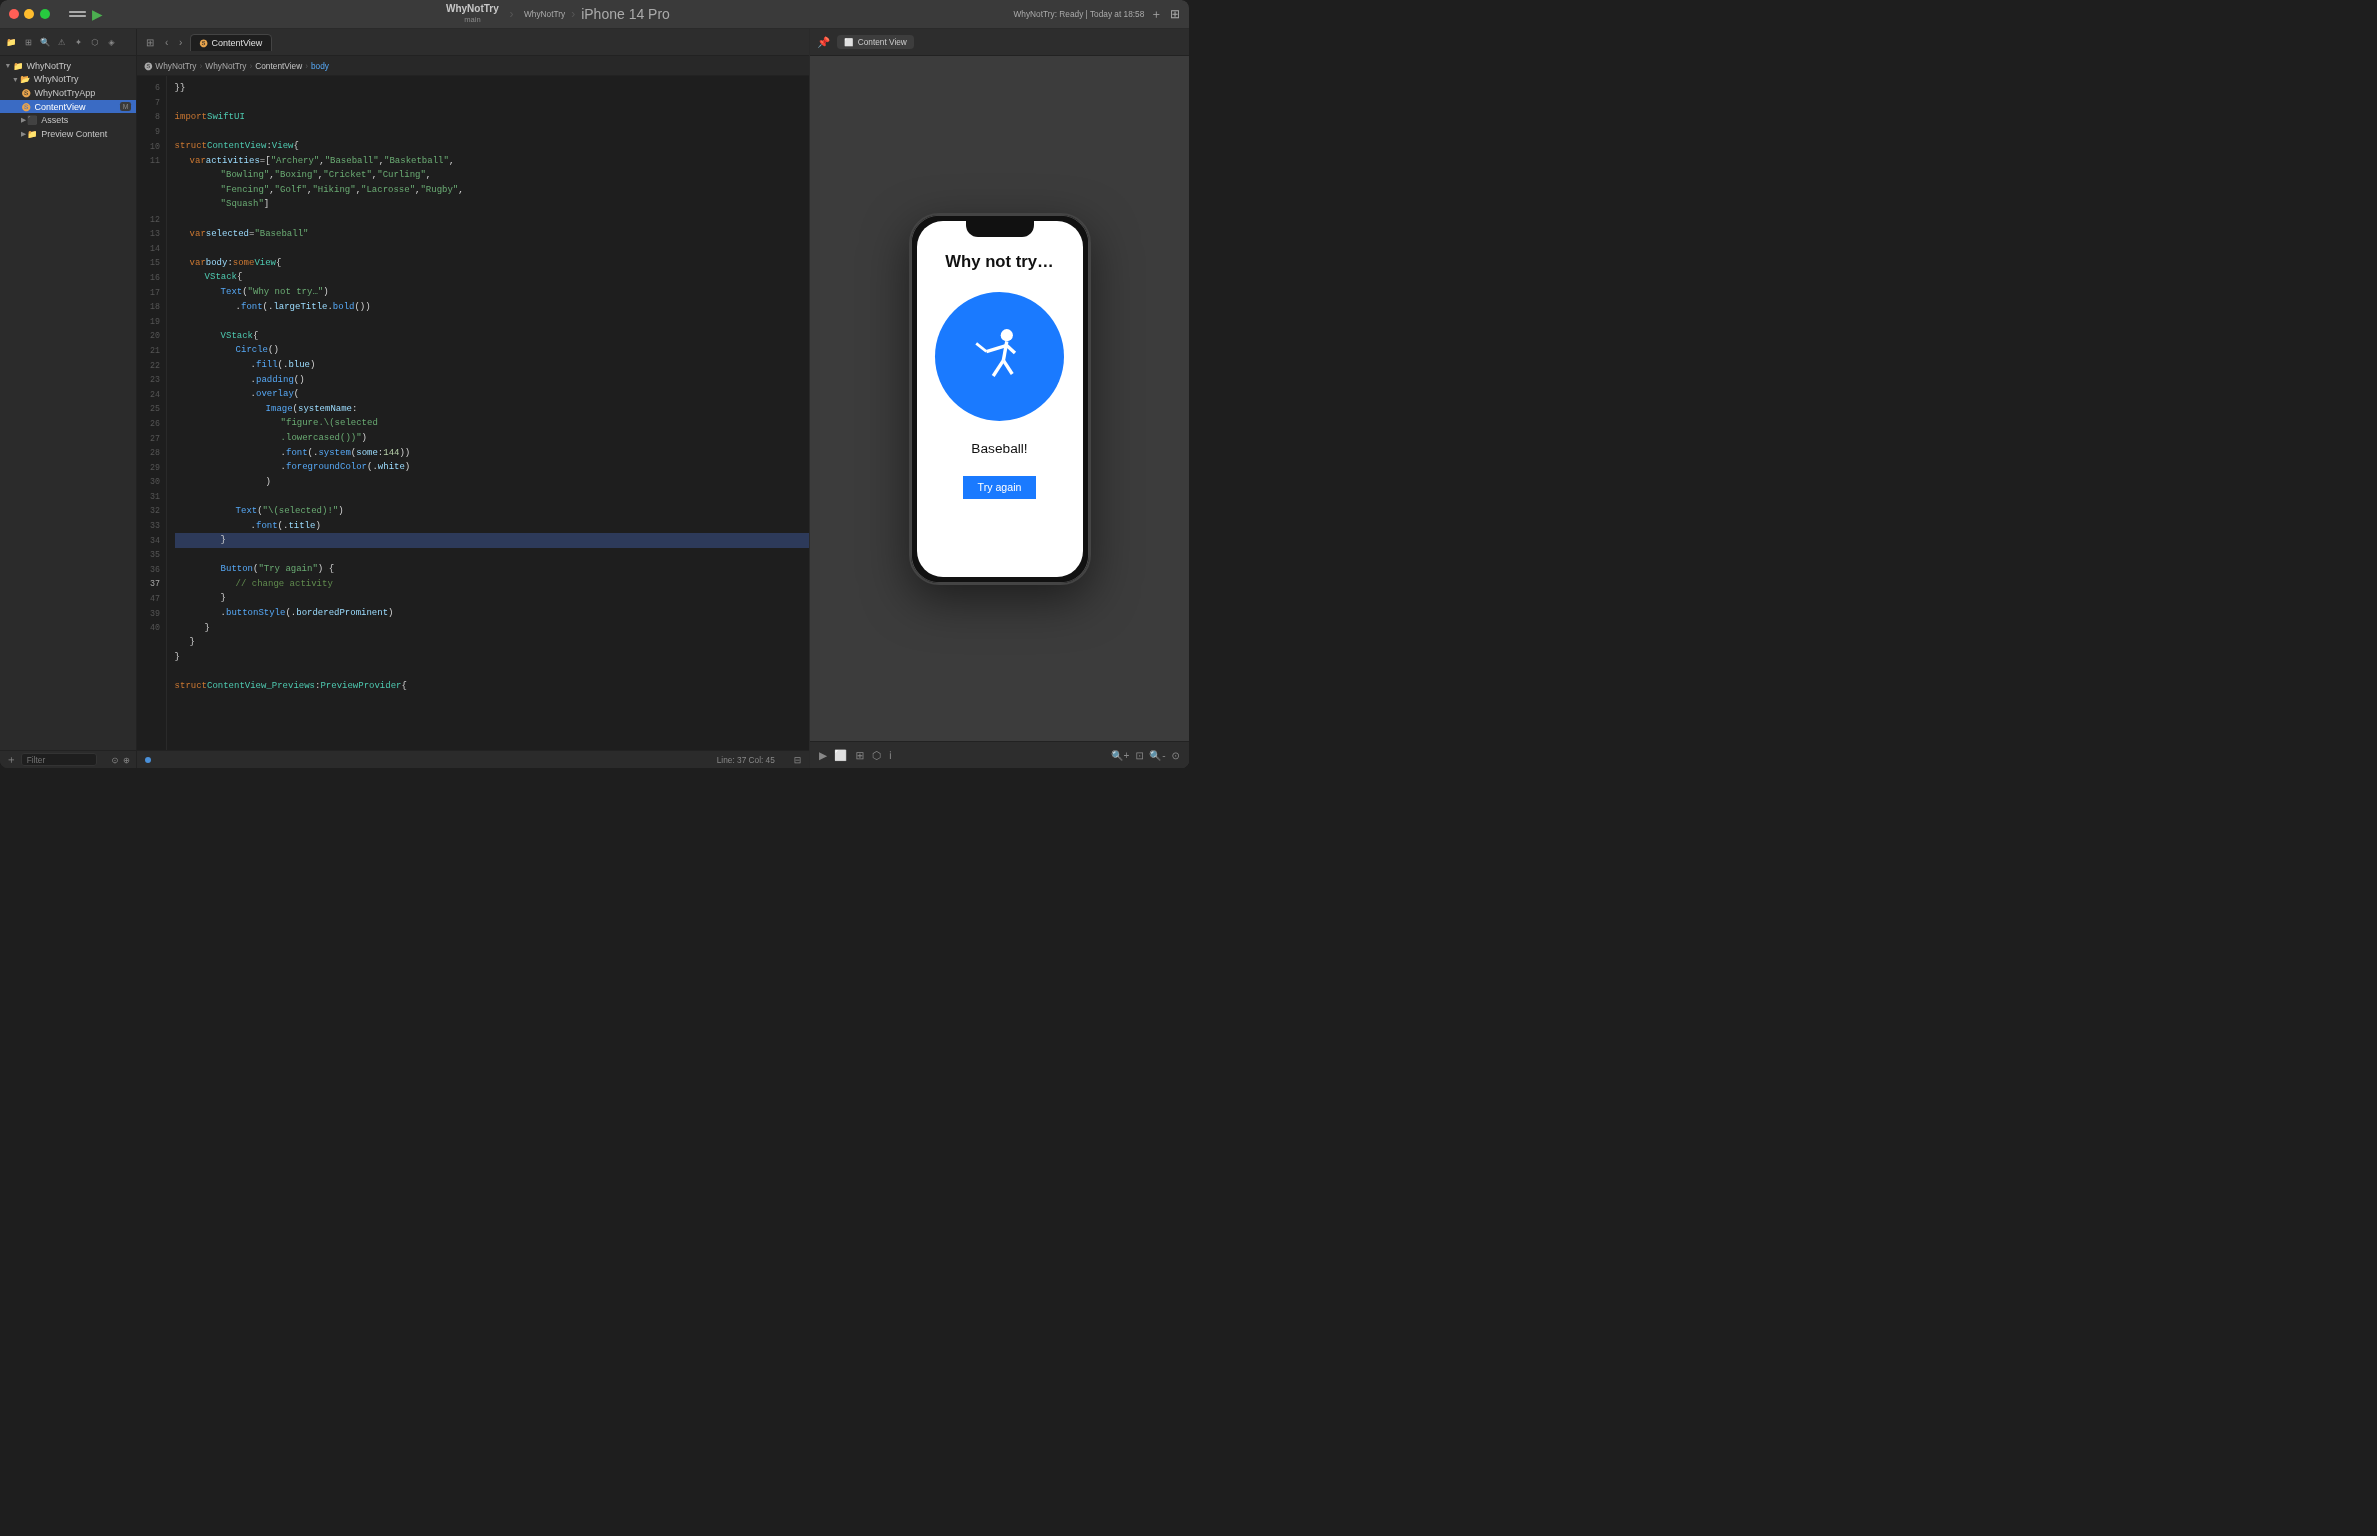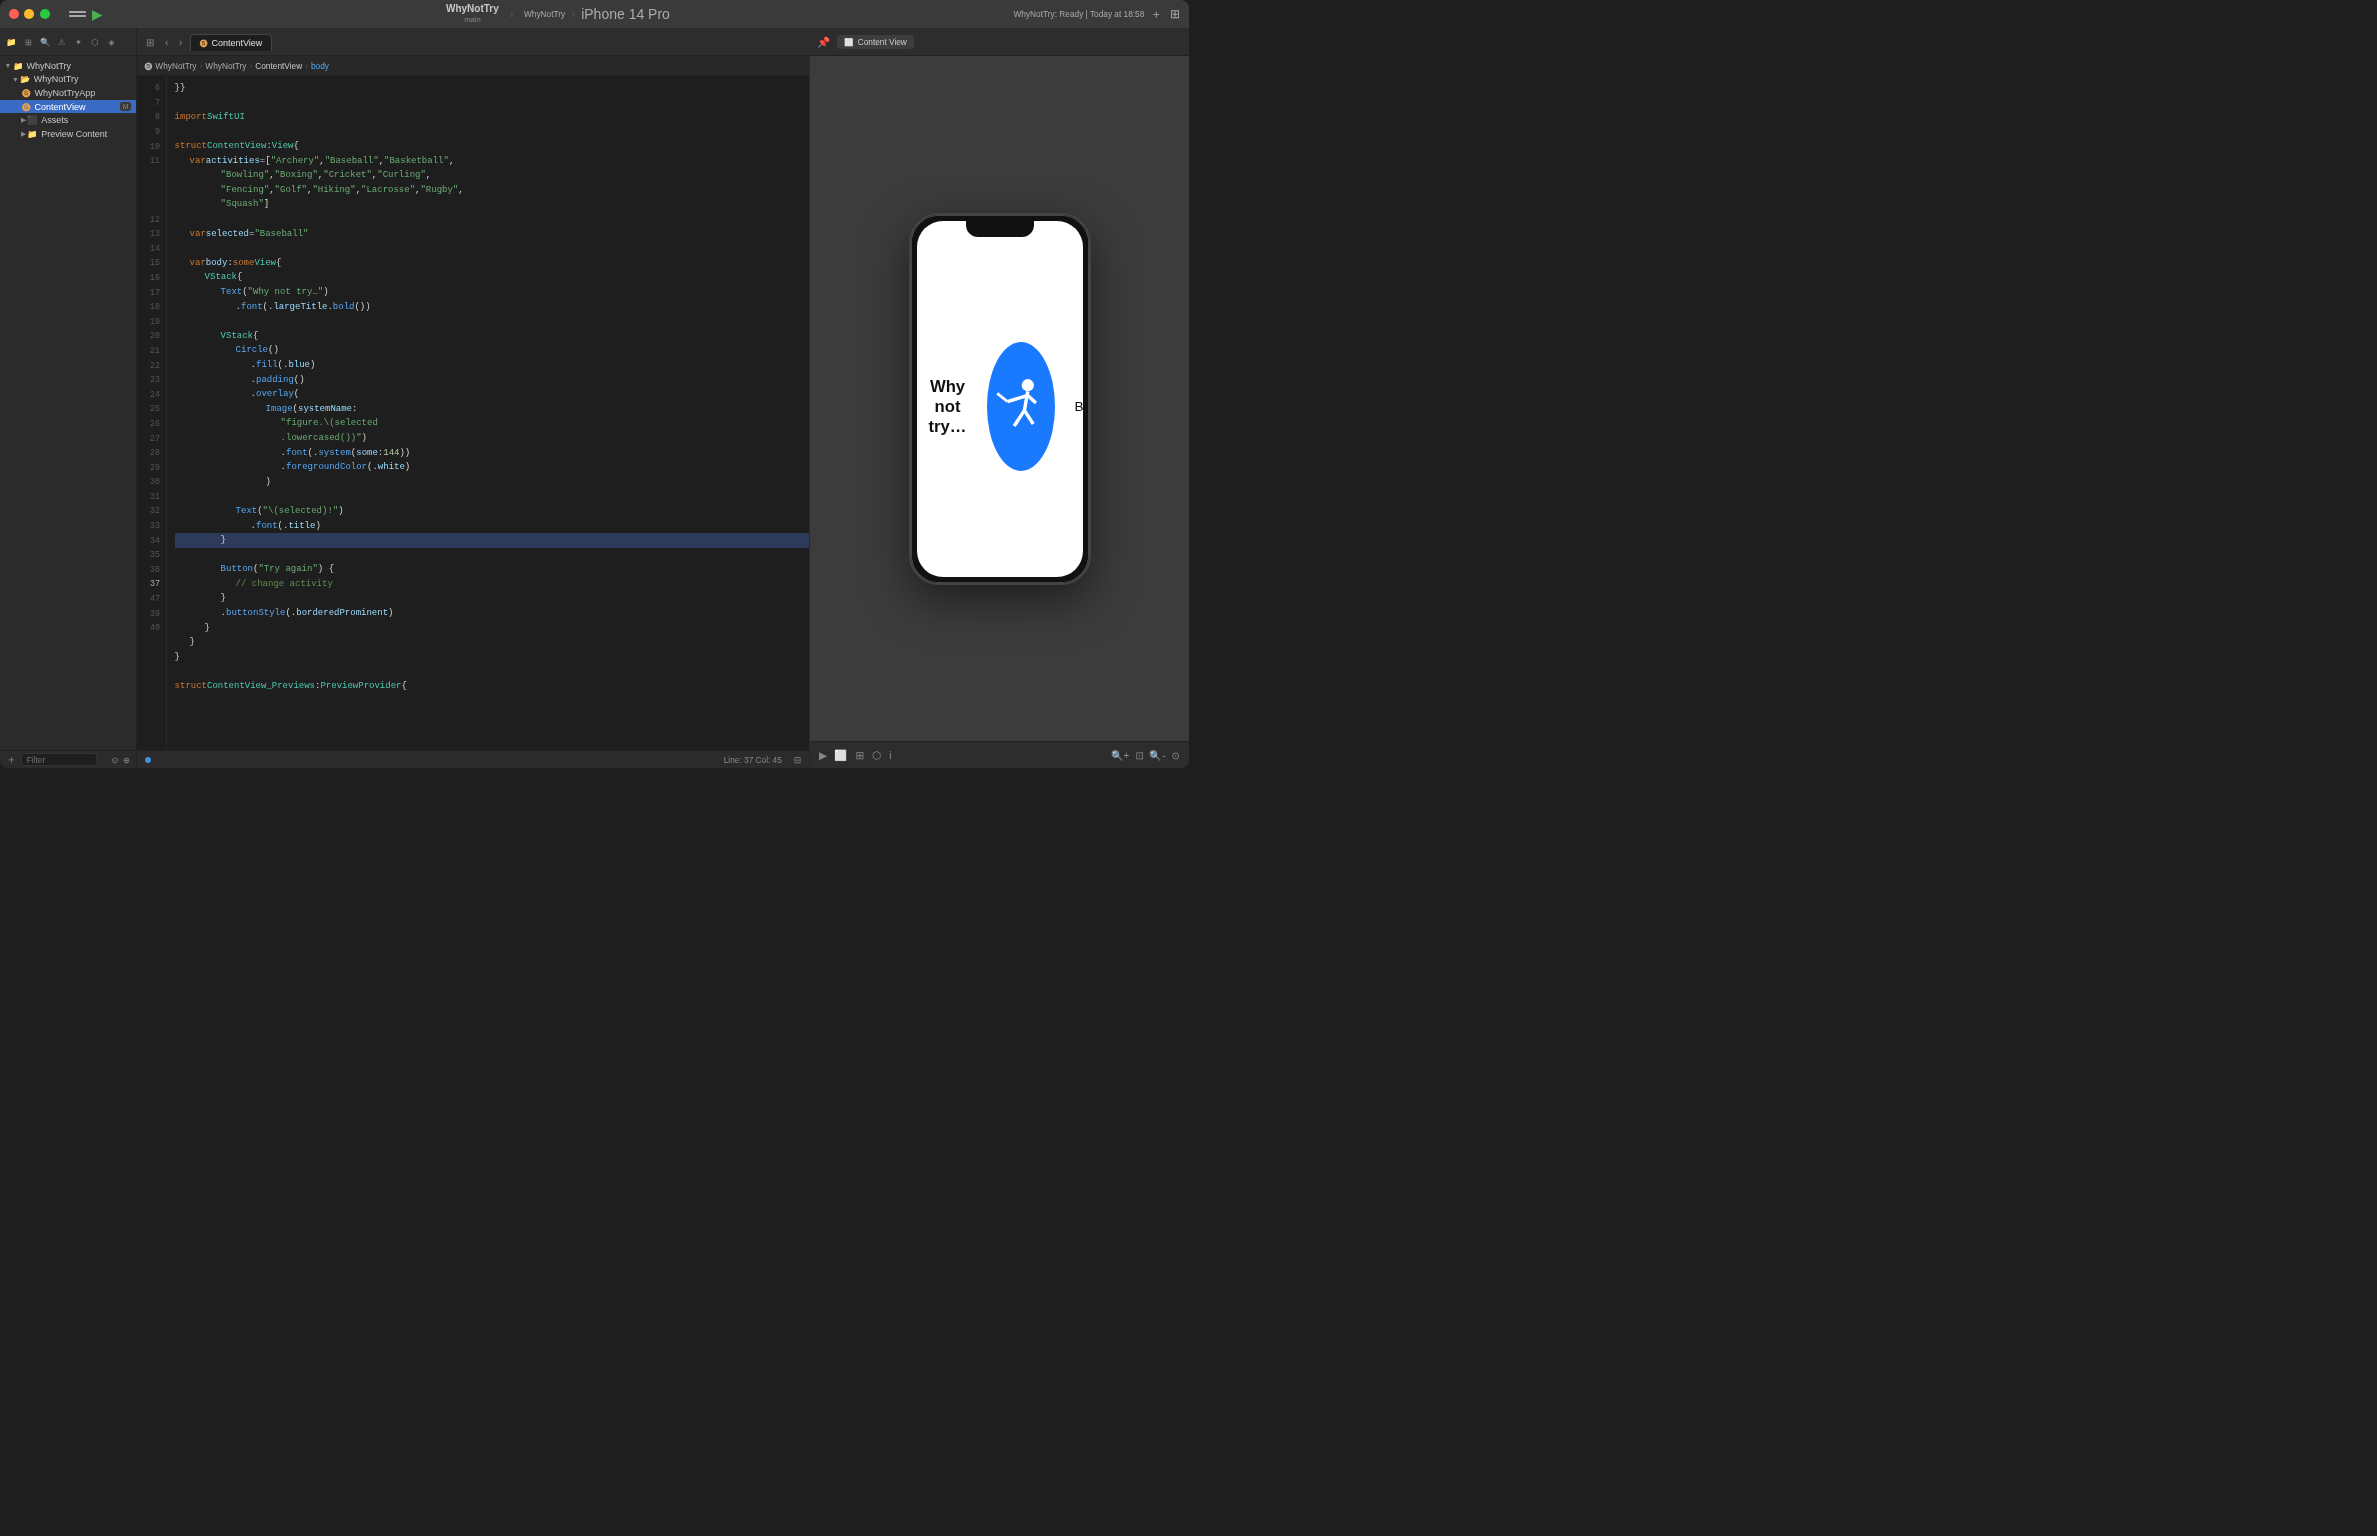--- a/index.html
+++ b/index.html
@@ -237,21 +237,21 @@
       align-items: center;
       padding: 0 7.6px;
       font-size: 8.3px;
       color: #888;
       border-top: 0.8px solid #222;
       gap: 6px;
     }
     .status-bar-right {
       margin-left: auto;
       display: flex;
-      gap: 12px;
+      gap: 19px;
       align-items: center;
     }
     .status-dot {
       width: 6px; height: 6px;
       background: #4a90d9;
       border-radius: 50%;
     }
 
     
     .preview-panel {
@@ -322,21 +322,21 @@
       background: #111;
       border-radius: 0 0 12px 12px;
       margin: 0 auto;
       position: relative;
       z-index: 10;
     }
     .iphone-content {
       flex: 1;
       width: 100%;
       display: flex;
-      flex-direction: row;
+      flex-direction: column;
       align-items: center;
       padding: 15px 12px;
       gap: 20px;
     }
     .app-title {
       font-family: -apple-system, BlinkMacSystemFont, sans-serif;
       font-size: 16.7px;
       font-weight: 700;
       color: #111;
       text-align: center;

